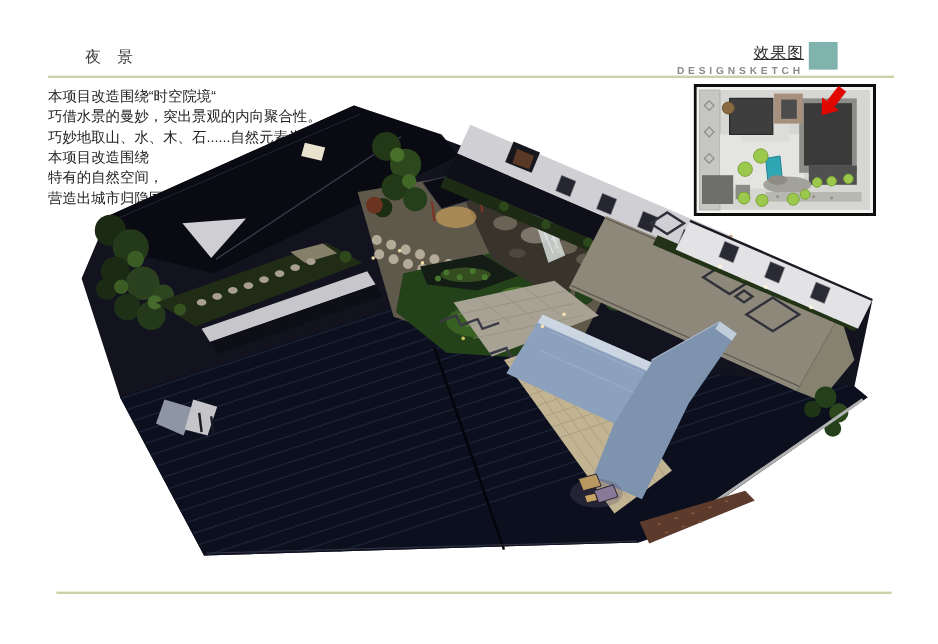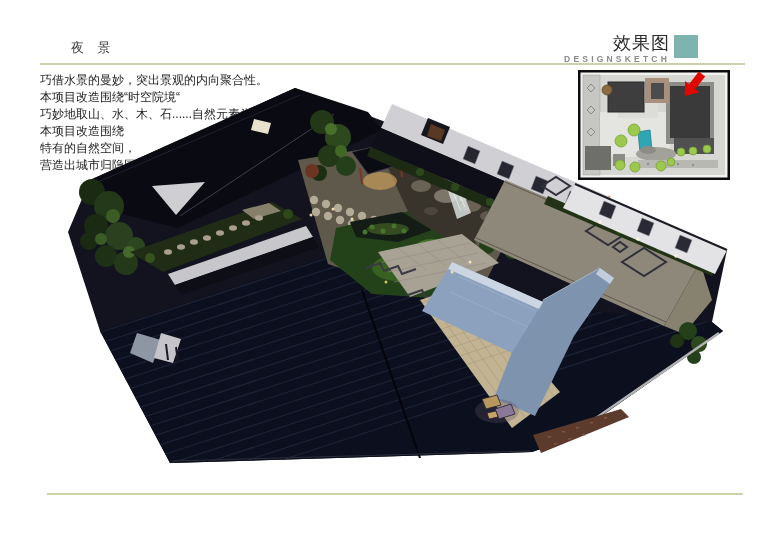--- a/index.html
+++ b/index.html
@@ -3,21 +3,21 @@
 <meta charset="utf-8">
 <style>
   html,body{margin:0;padding:0;background:#fff;}
   #slide{position:relative;width:782px;height:537px;background:#ffffff;overflow:hidden;
          font-family:"Liberation Sans","DejaVu Sans",sans-serif;}
   .abs{position:absolute;}
   #page-title{left:71px;top:39px;font-size:13px;font-weight:500;letter-spacing:5px;}
   #rule-top{left:40px;top:63px;width:705px;height:2px;}
   #rule-bottom{left:47px;top:493px;width:696px;height:2px;}
   #header-right{right:112px;top:36px;text-align:right;}
-  #header-right .t1{font-size:18px;font-weight:500;letter-spacing:1px;line-height:15px;}
+  #header-right .t1{font-size:13px;font-weight:500;letter-spacing:1px;line-height:15px;text-decoration:underline;}
   #header-right .t2{font-size:8.5px;font-weight:bold;letter-spacing:3.2px;margin-top:3px;margin-left:28px;}
   #teal-square{left:674px;top:35px;width:24px;height:23px;}
   #desc{left:40px;top:72px;width:310px;font-size:12px;line-height:17px;white-space:nowrap;}
   #main-render{left:0;top:0;}
   #plan-inset{left:578px;top:70px;}
 </style>
 </head>
 <body>
 
 <div id="slide">
@@ -27,22 +27,22 @@
   <div id="header-right" class="abs">
     <div class="t1" style="color: rgb(43, 43, 43);">效果图</div>
     <div class="t2" style="color: rgb(138, 138, 138);">DESIGNSKETCH</div>
   </div>
   <div id="teal-square" class="abs" style="background-color: rgb(127, 179, 174);"></div>
 
   <div id="rule-top" class="abs" style="background-color: rgb(201, 211, 168);"></div>
   <div id="rule-bottom" class="abs" style="background-color: rgb(201, 211, 168);"></div>
 
   <div id="desc" class="abs" style="color: rgb(34, 34, 34);">
+    <div>本项目改造围绕“时空院境“</div>
     <div>巧借水景的曼妙，突出景观的内向聚合性。</div>
-    <div>本项目改造围绕“时空院境“</div>
     <div>巧妙地取山、水、木、石......自然元素为小品，</div>
     <div>本项目改造围绕</div>
     <div>特有的自然空间，</div>
     <div>营造出城市归隐园林的梦境氛围。</div>
   </div>
 
   <svg id="main-render" class="abs" width="782" height="537" viewBox="0 0 782 537">
     <defs>
       <clipPath id="roofclip">
         <polygon points="100,331 330,256 470,300 712,322 723,331 567,440 532,452 170,463"></polygon>

